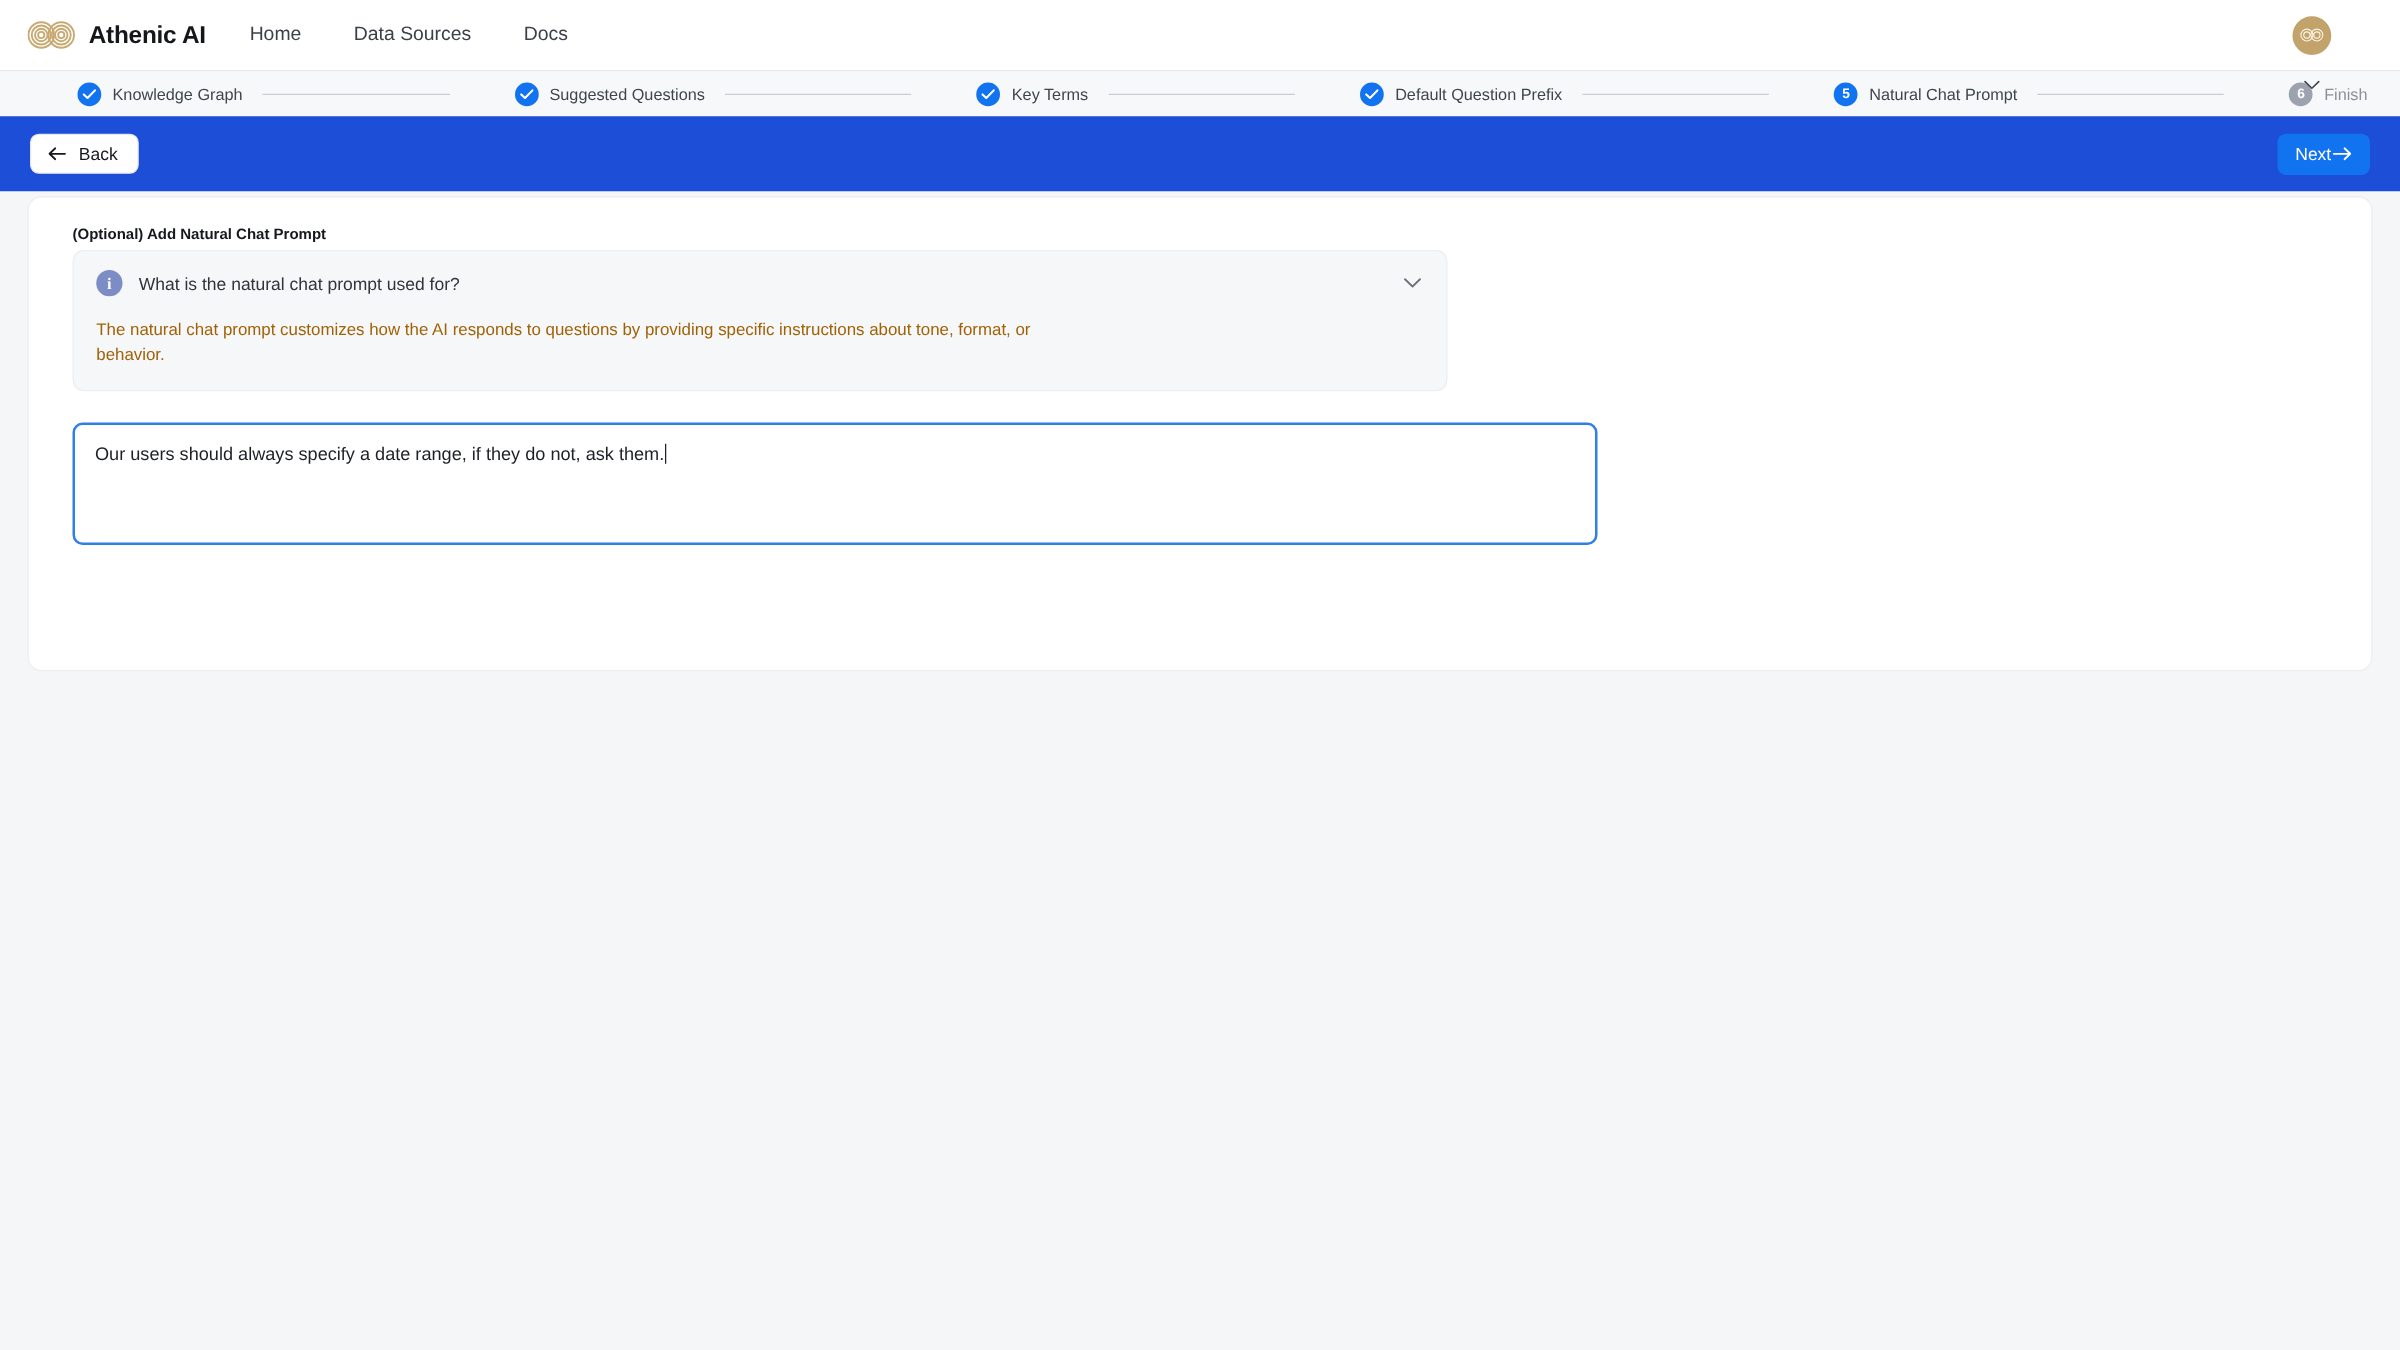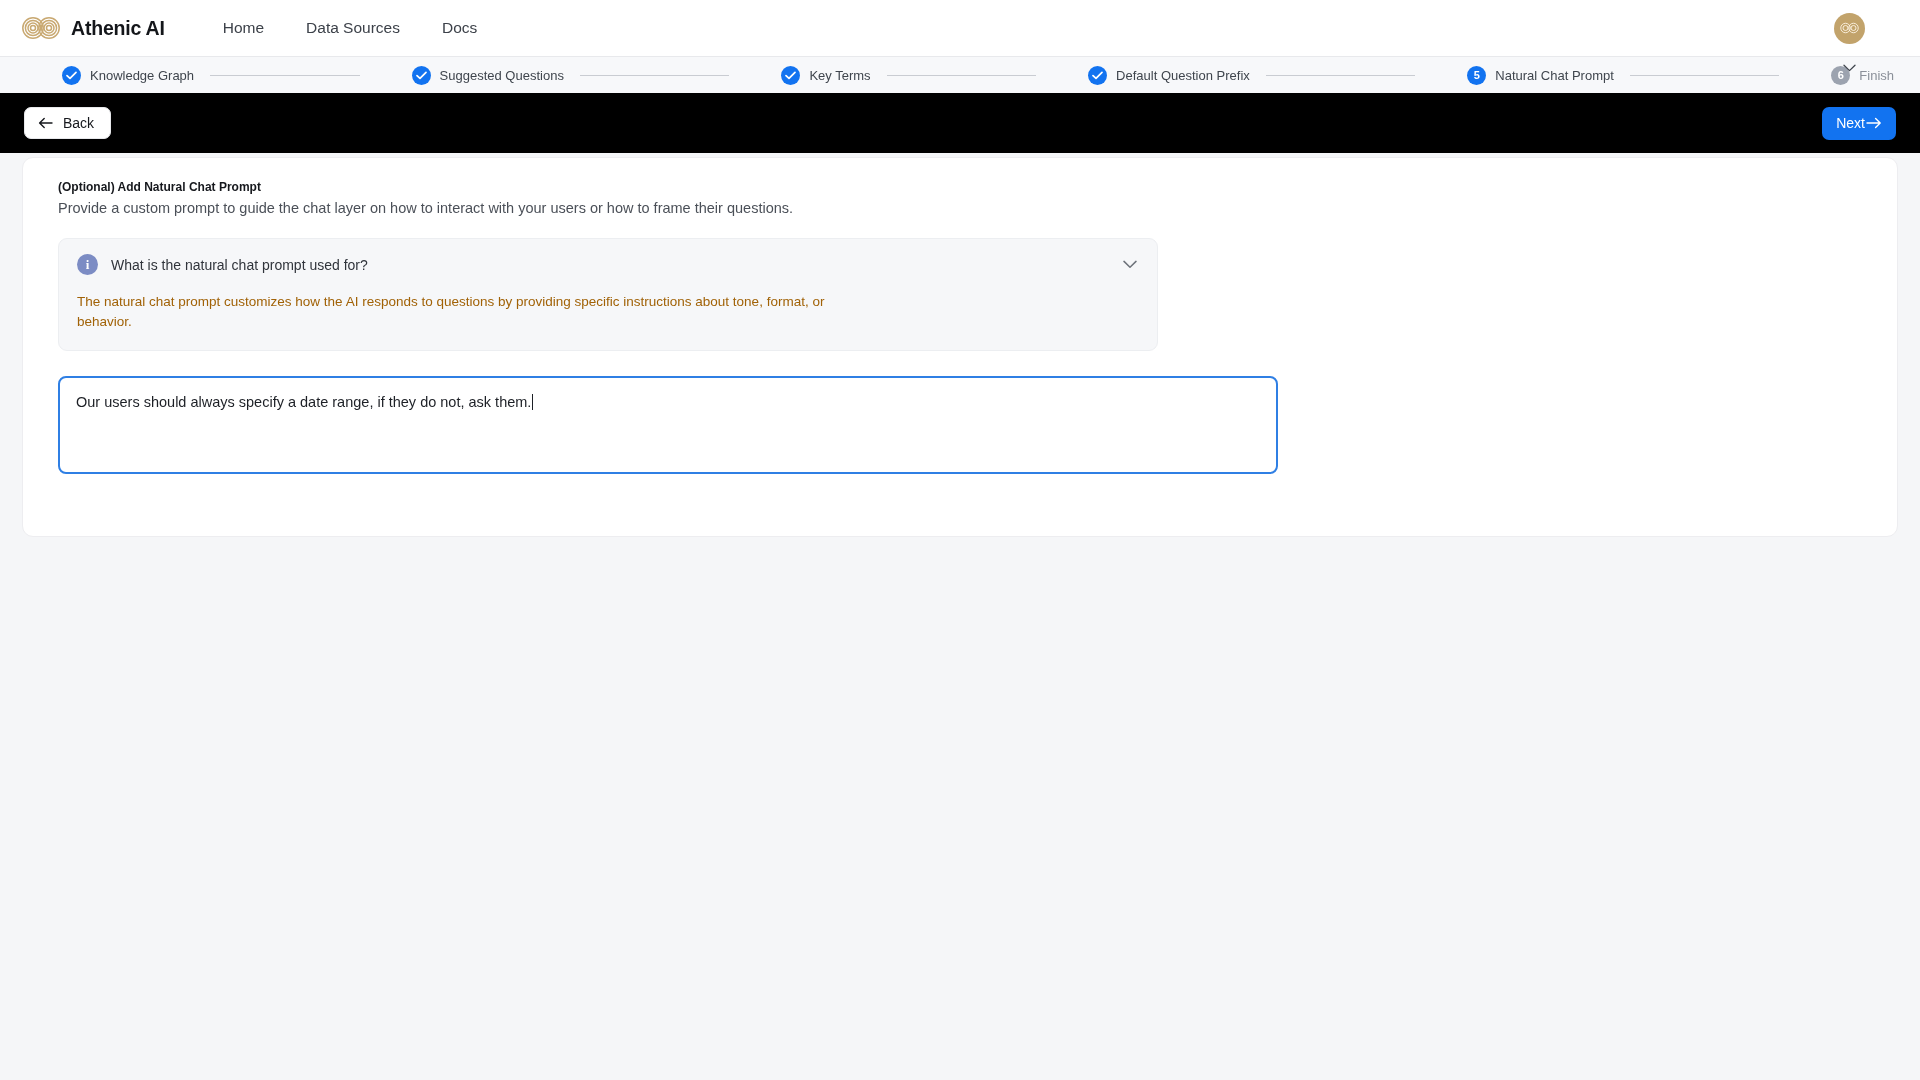--- a/index.html
+++ b/index.html
@@ -19,21 +19,21 @@
     background: #ffffff;
     border-bottom: 1px solid #e8e9ec;
     display: flex;
     align-items: center;
     padding: 0 24px 0 22px;
   }
   .brand {
     display: flex;
     align-items: center;
     gap: 11px;
-    margin-right: 58px;
+    margin-right: 35px;
   }
   .logo-mark {
     width: 38px;
     height: 24px;
     display: block;
   }
   .brand-name {
     font-size: 19.5px;
     font-weight: 700;
     color: #14161a;
@@ -125,21 +125,21 @@
     margin: 0 16px;
     min-width: 20px;
   }
 
   
   .actionbar {
     height: 60px;
     display: flex;
     align-items: center;
     padding: 0 24px;
-    background: #000000;
+    background: #1d4ed8;
   }
   .btn-back {
     display: inline-flex;
     align-items: center;
     gap: 10px;
     height: 32px;
     padding: 0 16px 0 13px;
     background: #ffffff;
     border: 1px solid #e7e8eb;
     border-radius: 7px;
@@ -385,21 +385,20 @@
       <svg class="arrow-ico" width="16" height="12" viewBox="0 0 16 12" xmlns="http://www.w3.org/2000/svg">
         <path d="M1 6 H14 M9.6 1.6 L14.2 6 L9.6 10.4" fill="none" stroke="#ffffff" stroke-width="1.4" stroke-linecap="round" stroke-linejoin="round"></path>
       </svg>
     </span>
   </button>
 </div>
 
 <div class="card">
 
   <div class="card-title">(Optional) Add Natural Chat Prompt</div>
-  <div class="card-sub">Provide a custom prompt to guide the chat layer on how to interact with your users or how to frame their questions.</div>
 
   <div class="info-panel">
     <div class="info-head">
       <span class="info-icon">
         <span class="i-glyph">i</span>
       </span>
       <span class="info-q">What is the natural chat prompt used for?</span>
       <span class="info-chevron">
         <svg width="14" height="9" viewBox="0 0 14 9" xmlns="http://www.w3.org/2000/svg">
           <path d="M1 1.4 L7 7.2 L13 1.4" fill="none" stroke="#6e737b" stroke-width="1.5" stroke-linecap="round" stroke-linejoin="round"></path>

